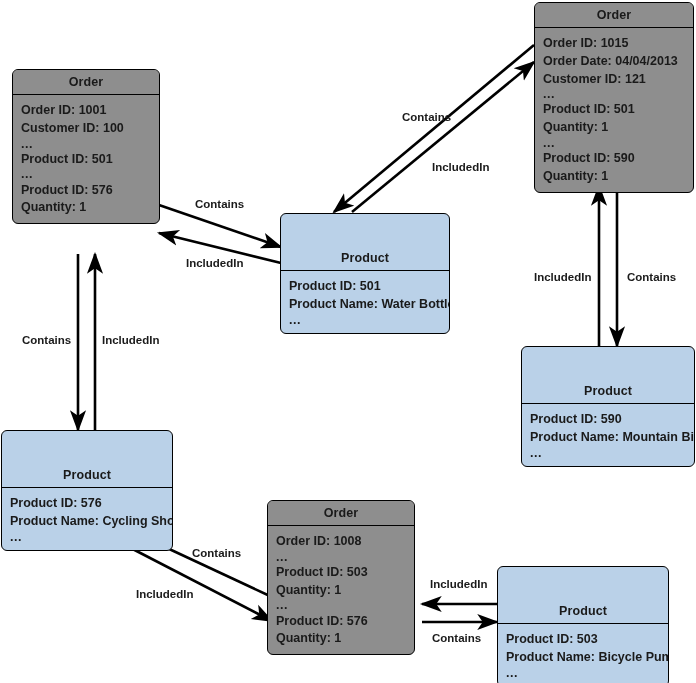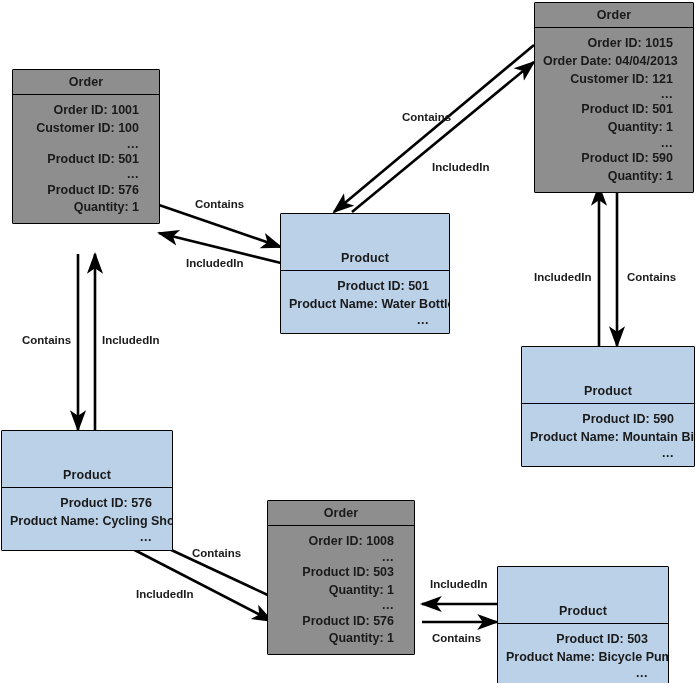--- a/index.html
+++ b/index.html
@@ -20,35 +20,34 @@
     left: 0;
     top: 0;
     width: 696px;
     height: 683px;
     pointer-events: none;
   }
   .node {
     position: absolute;
     box-sizing: border-box;
     border: 1.6px solid #000000;
-    border-radius: 1px;
+    border-radius: 6px;
     overflow: hidden;
   }
   .node .hdr {
     text-align: center;
     font-size: 12.5px;
     font-weight: 700;
     color: #1a1a1a;
     padding: 5px 4px 5px 4px;
     border-bottom: 1.4px solid #000000;
     letter-spacing: 0.1px;
   }
   .node .body {
-    padding: 7px 20px 6px 8px;
-    text-align: right;
+    padding: 7px 14px 6px 8px;
   }
   .node .body .line {
     font-size: 12.5px;
     font-weight: 700;
     color: #1a1a1a;
     line-height: 1.42;
     white-space: nowrap;
   }
   .node .body .line.ellip {
     font-size: 12.5px;

